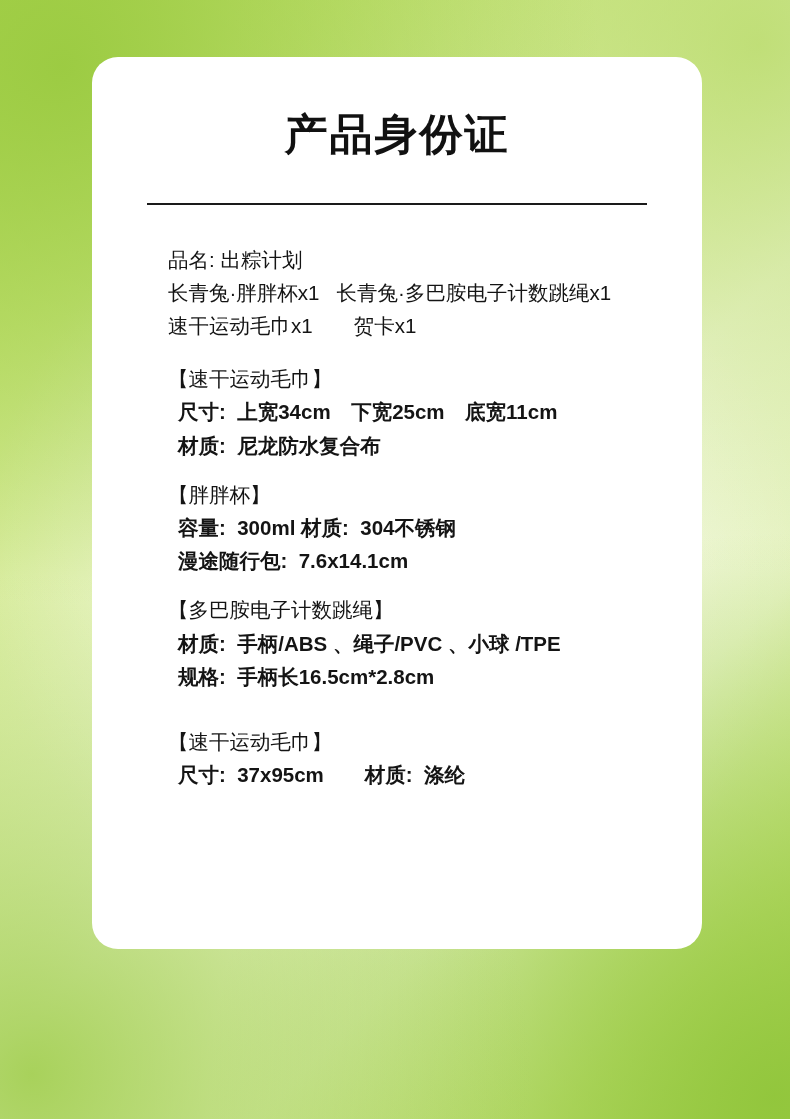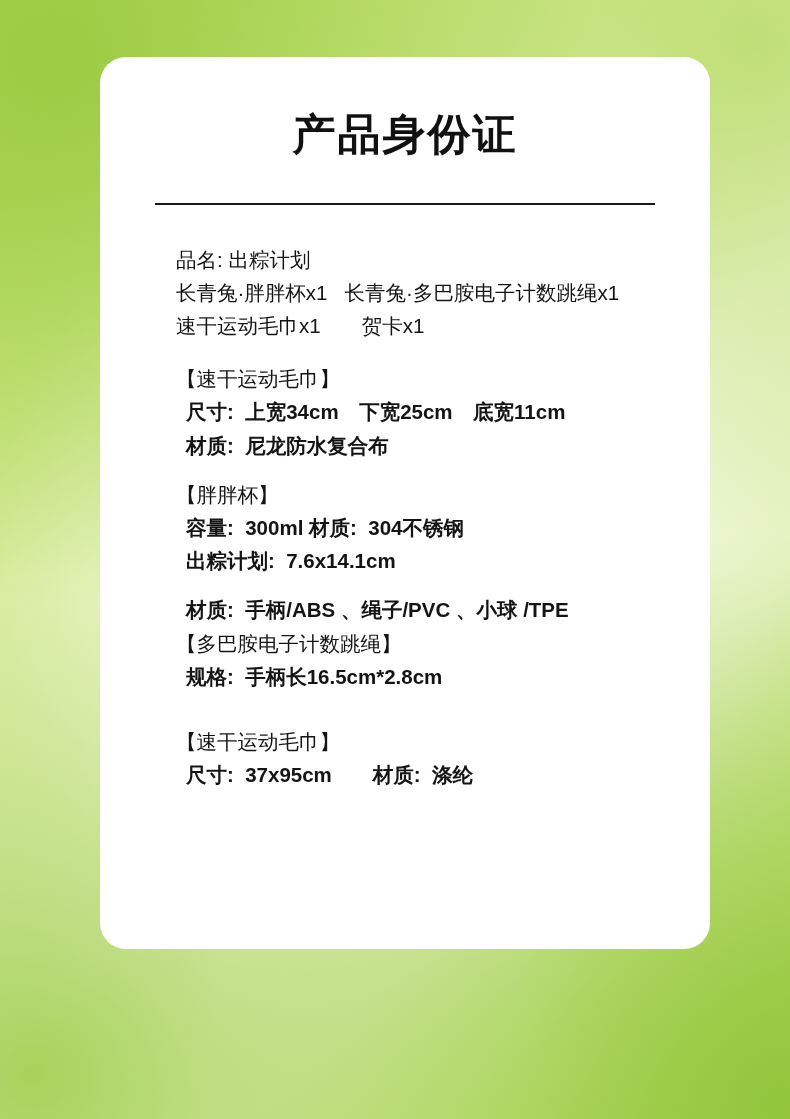--- a/index.html
+++ b/index.html
@@ -19,21 +19,21 @@
     inset: 0;
     background:
       radial-gradient(circle at 8% 6%, rgba(150,200,60,0.85) 0%, rgba(150,200,60,0) 42%),
       radial-gradient(circle at 96% 4%, rgba(176,214,90,0.7) 0%, rgba(176,214,90,0) 40%),
       radial-gradient(circle at 4% 96%, rgba(150,200,60,0.8) 0%, rgba(150,200,60,0) 38%),
       radial-gradient(circle at 98% 98%, rgba(140,195,55,0.85) 0%, rgba(140,195,55,0) 42%),
       radial-gradient(circle at 50% 50%, rgba(255,255,255,0.55) 0%, rgba(255,255,255,0) 60%);
   }
   .card {
     position: absolute;
-    left: 100px;
+    left: 92px;
     top: 57px;
     width: 610px;
     height: 892px;
     background: #ffffff;
     border-radius: 26px;
     box-sizing: border-box;
     padding: 0;
     overflow: hidden;
   }
   .card-title {
@@ -104,26 +104,26 @@
     <div class="block tight">
       <div class="line section-head">【速干运动毛巾】</div>
       <div class="line indent-1">尺寸:  上宽34cm　下宽25cm　底宽11cm</div>
       <div class="line indent-1">材质:  尼龙防水复合布</div>
     </div>
 
 
     <div class="block tight">
       <div class="line section-head">【胖胖杯】</div>
       <div class="line indent-1">容量:  300ml 材质:  304不锈钢</div>
-      <div class="line indent-1">出粽计划:  7.6x14.1cm</div>
+      <div class="line indent-1">漫途随行包:  7.6x14.1cm</div>
     </div>
 
     <div class="block tight">
+      <div class="line section-head">【多巴胺电子计数跳绳】</div>
       <div class="line indent-1">材质:  手柄/ABS 、绳子/PVC 、小球 /TPE</div>
-      <div class="line section-head">【多巴胺电子计数跳绳】</div>
       <div class="line indent-1">规格:  手柄长16.5cm*2.8cm</div>
     </div>
 
     <div class="gap-lg"></div>
 
     <div class="block">
       <div class="line section-head">【速干运动毛巾】</div>
       <div class="line indent-1">尺寸:  37x95cm　　材质:  涤纶</div>
     </div>
 

